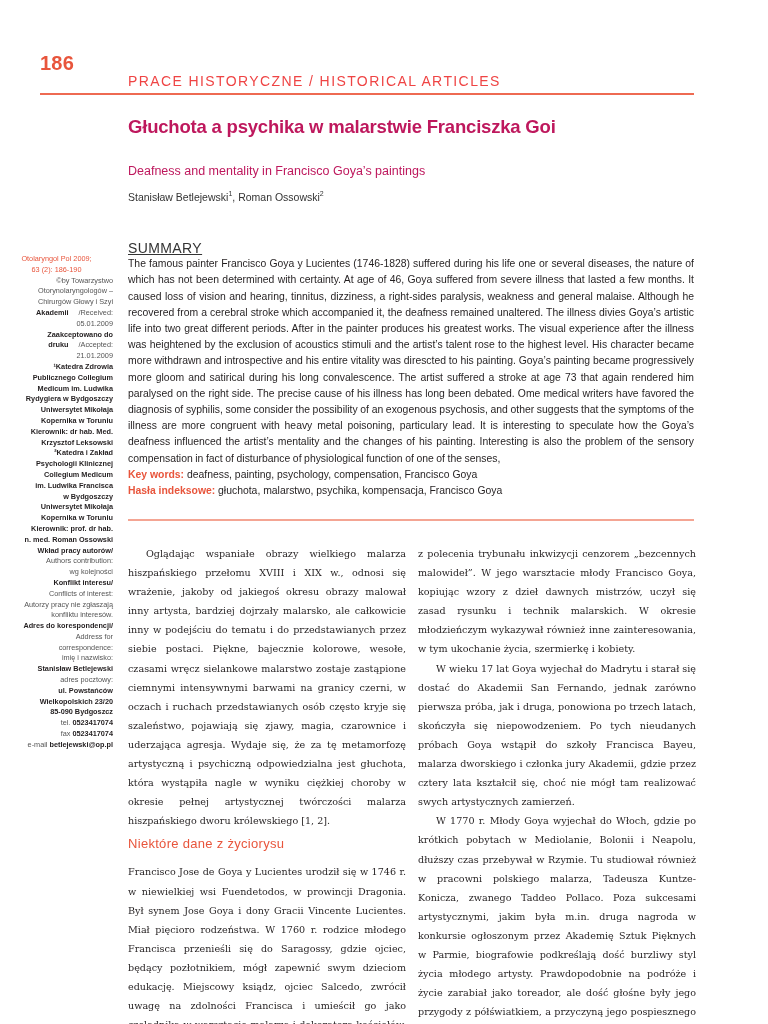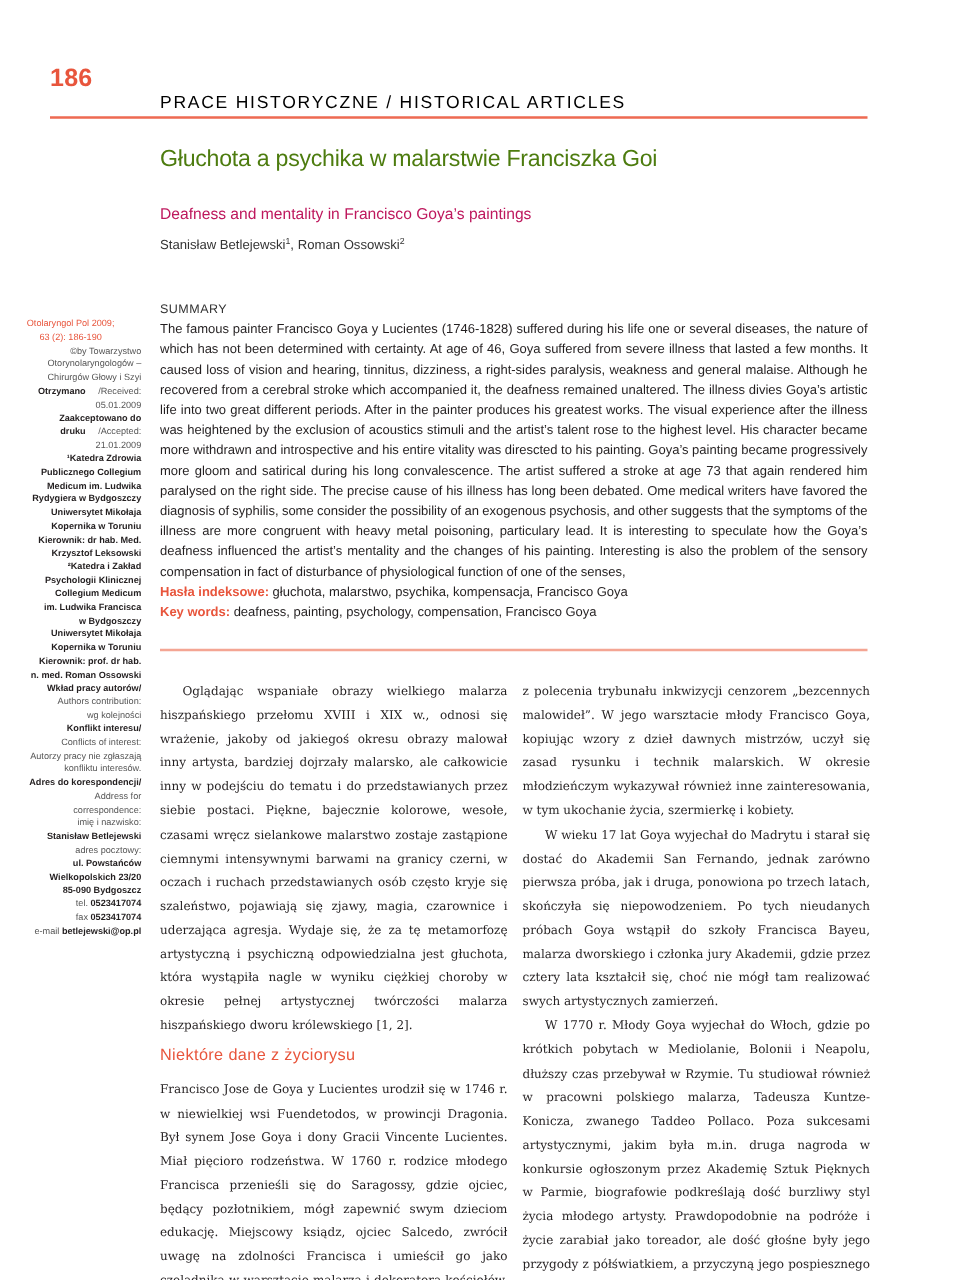--- a/index.html
+++ b/index.html
@@ -1,34 +1,34 @@
 <!DOCTYPE html>
 <html><head>
   <meta charset="utf-8">
   <style>
     html, body { margin: 0; padding: 0; background: #ffffff; }
     body { width: 768px; height: 1024px; position: relative; overflow: hidden; color: #231f20; }
 
     #page-number { position: absolute; left: 40px; top: 52px; font-family: "Liberation Sans", sans-serif; font-weight: bold; font-size: 20px; color: #e8553c; letter-spacing: 0.2px; }
-    #section-label { position: absolute; left: 128px; top: 73px; font-family: "Liberation Sans", sans-serif; font-size: 14px; color: #000000; letter-spacing: 1.4px; }
+    #section-label { position: absolute; left: 128px; top: 73px; font-family: "Liberation Sans", sans-serif; font-size: 14px; color: #ef4444; letter-spacing: 1.4px; }
     #header-rule { position: absolute; left: 40px; top: 93px; width: 654px; height: 2px; background: #ee6a52; }
 
-    #title { position: absolute; left: 128px; top: 116px; font-family: "Liberation Sans", sans-serif; font-size: 18.5px; color: #4d7c0f; margin: 0; font-weight: normal; letter-spacing: -0.2px; }
+    #title { position: absolute; left: 128px; top: 116px; font-family: "Liberation Sans", sans-serif; font-size: 18.5px; color: #be185d; margin: 0; font-weight: bold; letter-spacing: -0.2px; }
     #subtitle { position: absolute; left: 128px; top: 164px; font-family: "Liberation Sans", sans-serif; font-size: 12.5px; color: #be185d; }
     #authors { position: absolute; left: 128px; top: 190px; font-family: "Liberation Sans", sans-serif; font-size: 10.5px; color: #333; }
     #authors sup { font-size: 7px; }
 
     #sidebar { position: absolute; left: 0; top: 254px; width: 113px; text-align: right; font-family: "Liberation Sans", sans-serif; font-size: 7.3px; line-height: 10.8px; color: #444; }
     #sidebar .b { font-weight: bold; color: #231f20; }
     #sidebar .red { color: #e8553c; font-weight: normal; text-align: center; }
     #sidebar .g { color: #555; margin-left: 10px; }
     #sidebar div { white-space: nowrap; }
 
     #summary { position: absolute; left: 128px; top: 240px; width: 566px; font-family: "Liberation Sans", sans-serif; font-size: 10.4px; line-height: 16.2px; color: #231f20; }
-    #summary-heading { font-size: 10px; color: #333; letter-spacing: 0.4px; }
+    #summary-heading { font-size: 14px; color: #333; letter-spacing: 0.4px; text-decoration: underline; }
     #summary-text { text-align: justify; word-spacing: -0.3px; }
     .kw-label { color: #e8553c; font-weight: bold; }
     #summary-rule { position: absolute; left: 128px; top: 519px; width: 566px; height: 2px; background: #f4a593; }
 
     .col { position: absolute; top: 544px; width: 278px; font-family: "DejaVu Serif", "Liberation Serif", serif; font-size: 9.6px; line-height: 19.1px; color: #231f20; text-align: justify; }
     #col-left { left: 128px; }
     #col-right { left: 418px; }
     .col p { margin: 0; }
     .col p.indent { text-indent: 18px; }
     #life-heading { font-family: "Liberation Sans", sans-serif; font-size: 13px; color: #e8553c; margin: 4px 0 8px 0; font-weight: normal; line-height: 20px; letter-spacing: 0.3px; }
@@ -47,21 +47,21 @@
 <div id="authors">
   <span>Stanisław Betlejewski</span><sup>1</sup><span>, </span><span>Roman Ossowski</span><sup>2</sup>
 </div>
 
 <div id="sidebar">
   <div class="red">Otolaryngol Pol 2009;</div>
   <div class="red">63 (2): 186-190</div>
   <div class="g">©by Towarzystwo</div>
   <div class="g">Otorynolaryngologów –</div>
   <div class="g">Chirurgów Głowy i Szyi</div>
-  <div><span class="b">Otrzymano</span><span class="g">/Received:</span></div>
+  <div><span class="b">Akademii</span><span class="g">/Received:</span></div>
   <div class="g">05.01.2009</div>
   <div class="b">Zaakceptowano do</div>
   <div><span class="b">druku</span><span class="g">/Accepted:</span></div>
   <div class="g">21.01.2009</div>
   <div class="b">¹Katedra Zdrowia</div>
   <div class="b">Publicznego Collegium</div>
   <div class="b">Medicum im. Ludwika</div>
   <div class="b">Rydygiera w Bydgoszczy</div>
   <div class="b">Uniwersytet Mikołaja</div>
   <div class="b">Kopernika w Toruniu</div>
@@ -93,22 +93,22 @@
   <div class="b">Wielkopolskich 23/20</div>
   <div class="b">85-090 Bydgoszcz</div>
   <div><span class="g">tel.</span> <span class="b">0523417074</span></div>
   <div><span class="g">fax</span> <span class="b">0523417074</span></div>
   <div><span class="g">e-mail</span> <span class="b">betlejewski@op.pl</span></div>
 </div>
 
 <div id="summary">
   <div id="summary-heading">SUMMARY</div>
   <div id="summary-text">The famous painter Francisco Goya y Lucientes (1746-1828) suffered during his life one or several diseases, the nature of which has not been determined with certainty. At age of 46, Goya suffered from severe illness that lasted a few months. It caused loss of vision and hearing, tinnitus, dizziness, a right-sides paralysis, weakness and general malaise. Although he recovered from a cerebral stroke which accompanied it, the deafness remained unaltered. The illness divies Goya’s artistic life into two great different periods. After in the painter produces his greatest works. The visual experience after the illness was heightened by the exclusion of acoustics stimuli and the artist’s talent rose to the highest level. His character became more withdrawn and introspective  and his entire vitality was direscted to his painting. Goya’s painting became progressively more gloom and satirical during his long convalescence. The artist suffered a stroke at age 73 that again rendered him paralysed on the right side. The precise cause of his illness has long been debated. Ome medical writers have favored the diagnosis of syphilis, some consider the possibility of an exogenous psychosis, and other suggests that the symptoms of the illness are more congruent with heavy metal poisoning, particulary lead. It is interesting to speculate how the Goya’s deafness influenced the artist’s mentality and the changes of his painting. Interesting is also the problem of the sensory compensation in fact of disturbance of physiological function of one of the senses,</div>
+  <div><span class="kw-label">Key words:</span> <span>deafness, painting, psychology, compensation, Francisco Goya</span></div>
   <div><span class="kw-label">Hasła indeksowe:</span> <span>głuchota, malarstwo, psychika, kompensacja, Francisco Goya</span></div>
-  <div><span class="kw-label">Key words:</span> <span>deafness, painting, psychology, compensation, Francisco Goya</span></div>
 </div>
 <div id="summary-rule"></div>
 
 <div id="col-left" class="col">
   <p class="indent">Oglądając wspaniałe obrazy wielkiego malarza hiszpańskiego przełomu XVIII i XIX w., odnosi się wrażenie, jakoby od jakiegoś okresu obrazy malował inny artysta, bardziej dojrzały malarsko, ale całkowicie inny w podejściu do tematu i do przedstawianych przez siebie postaci. Piękne, bajecznie kolorowe, wesołe, czasami wręcz sielankowe malarstwo zostaje zastąpione ciemnymi intensywnymi barwami na  granicy czerni, w oczach i ruchach przedstawianych osób często kryje się szaleństwo, pojawiają się zjawy, magia, czarownice i uderzająca agresja. Wydaje się, że za tę metamorfozę artystyczną i psychiczną odpowiedzialna jest głuchota, która wystąpiła nagle w wyniku ciężkiej choroby w okresie pełnej artystycznej twórczości malarza hiszpańskiego dworu królewskiego [1, 2].</p>
   <h2 id="life-heading">Niektóre dane z życiorysu</h2>
   <p>Francisco Jose de Goya y Lucientes urodził się w 1746 r. w niewielkiej wsi Fuendetodos, w prowincji Dragonia. Był synem Jose Goya i dony Gracii Vincente Lucientes. Miał pięcioro rodzeństwa. W 1760 r. rodzice młodego Francisca przenieśli się do Saragossy, gdzie ojciec, będący pozłotnikiem, mógł zapewnić swym dzieciom edukację.  Miejscowy ksiądz, ojciec Salcedo, zwrócił uwagę na zdolności Francisca i umieścił go jako czeladnika w warsztacie malarza i dekoratora kościołów, don Jose Lujan y Martineza. Don Lujan y Martinez był</p>
 </div>
 
 <div id="col-right" class="col">

